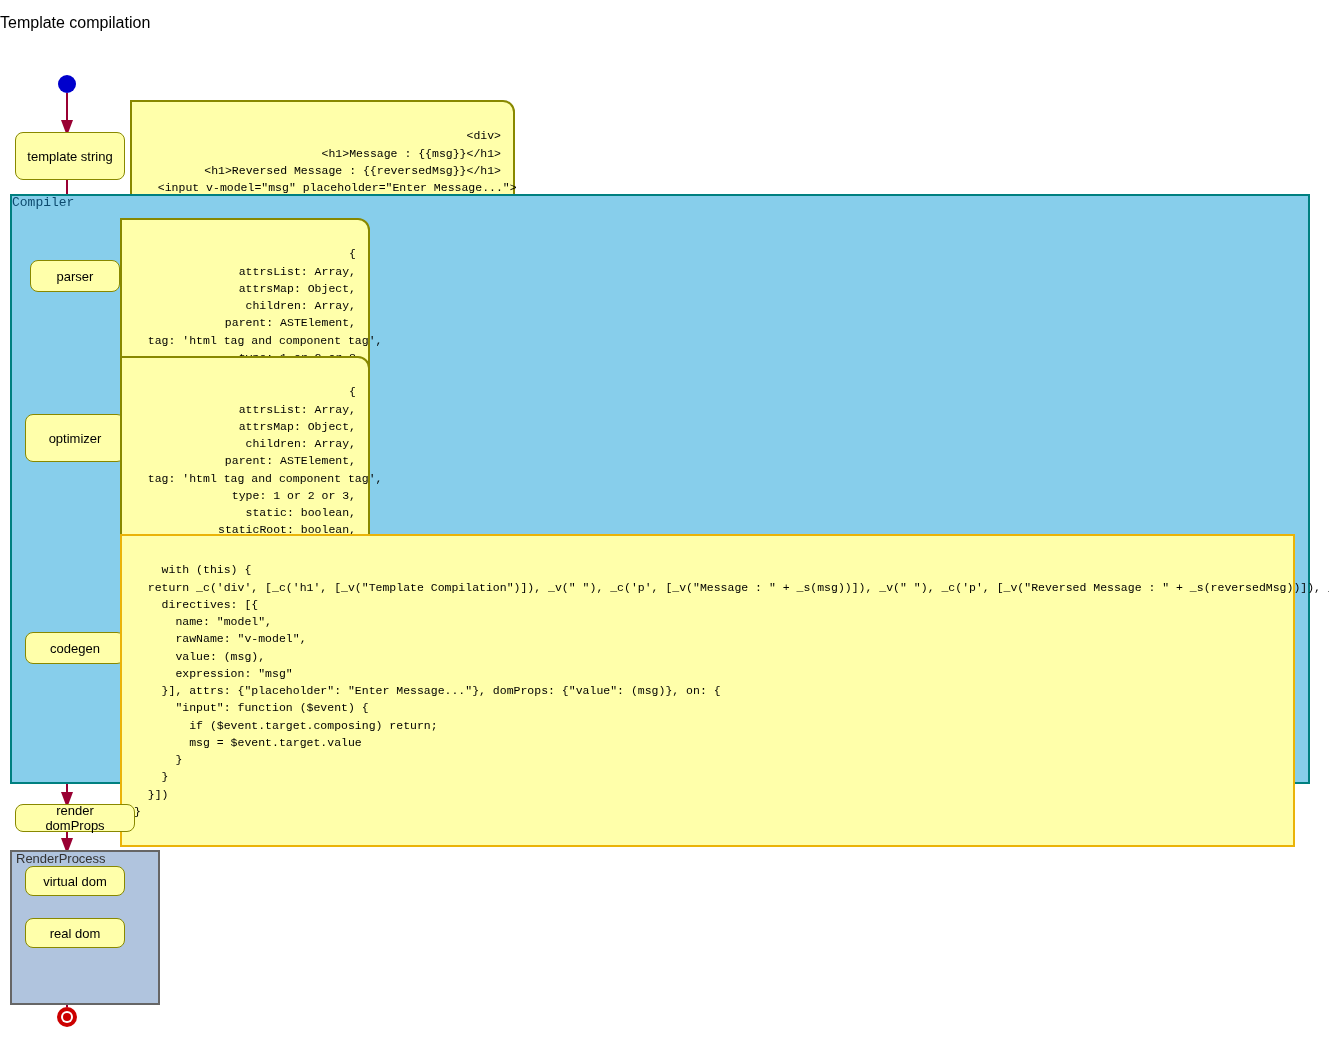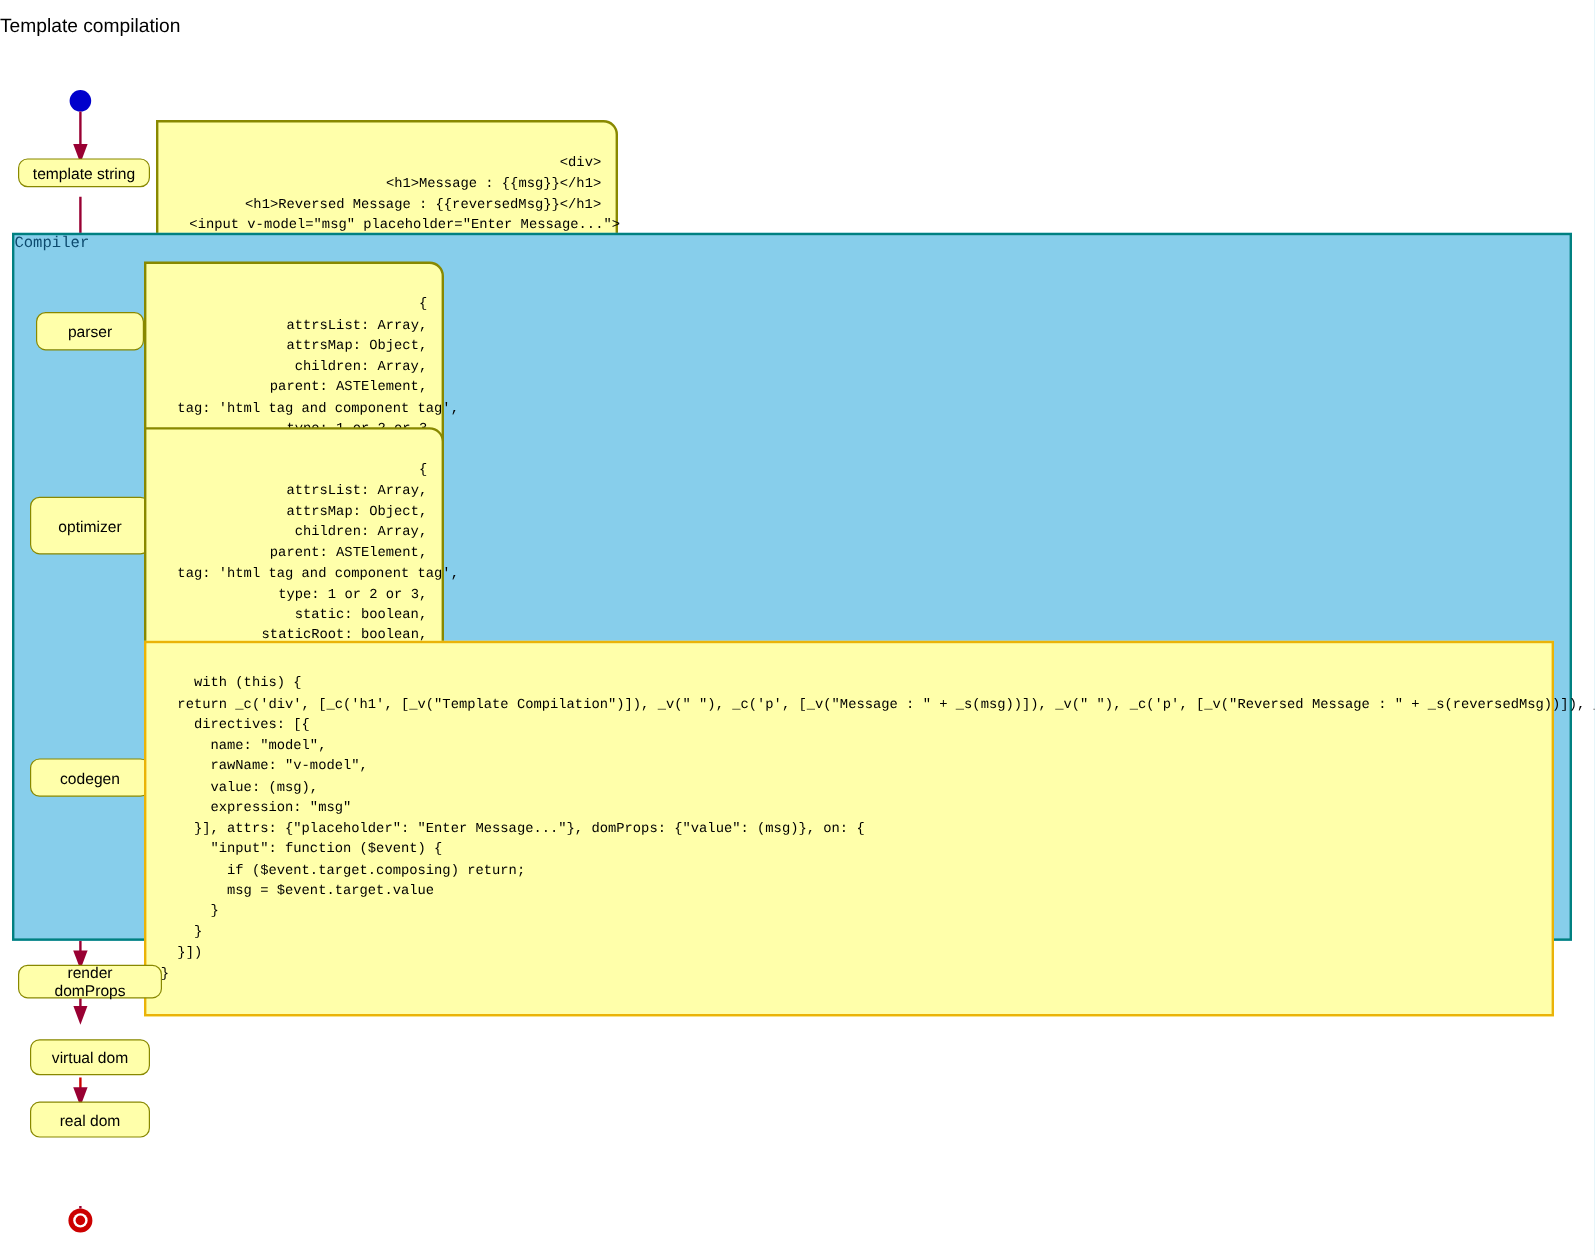--- a/index.html
+++ b/index.html
@@ -161,21 +161,21 @@
   </svg>
 
   <div class="code-box-yellow" style="left: 130px; top: 58px; width: 385px;">
     <span>&lt;div&gt;
   &lt;h1&gt;Message : {{msg}}&lt;/h1&gt;
   &lt;h1&gt;Reversed Message : {{reversedMsg}}&lt;/h1&gt;
   &lt;input v-model="msg" placeholder="Enter Message..."&gt;
 &lt;/div&gt;</span>
   </div>
 
-  <div class="node" style="left: 15px; top: 90px; width: 110px; height: 24px;">
+  <div class="node" style="left: 15px; top: 90px; width: 110px; height: 48px;">
     <span>template string</span>
   </div>
 
   <div class="compiler-box">
     <span class="compiler-label">Compiler</span>
   </div>
 
   <div class="node" style="left: 30px; top: 218px; width: 90px; height: 32px;">
     <span>parser</span>
   </div>
@@ -229,20 +229,23 @@
       }
     }
   }])
 }</span>
   </div>
 
   <div class="node" style="left: 15px; top: 762px; width: 120px; height: 28px;">
     <span>render domProps</span>
   </div>
 
+  <div class="render-process-box">
+    <span class="render-process-label">RenderProcess</span>
+  </div>
 
   <div class="node" style="left: 25px; top: 824px; width: 100px; height: 30px;">
     <span>virtual dom</span>
   </div>
 
   <div class="node" style="left: 25px; top: 876px; width: 100px; height: 30px;">
     <span>real dom</span>
   </div>
 
 </div>

